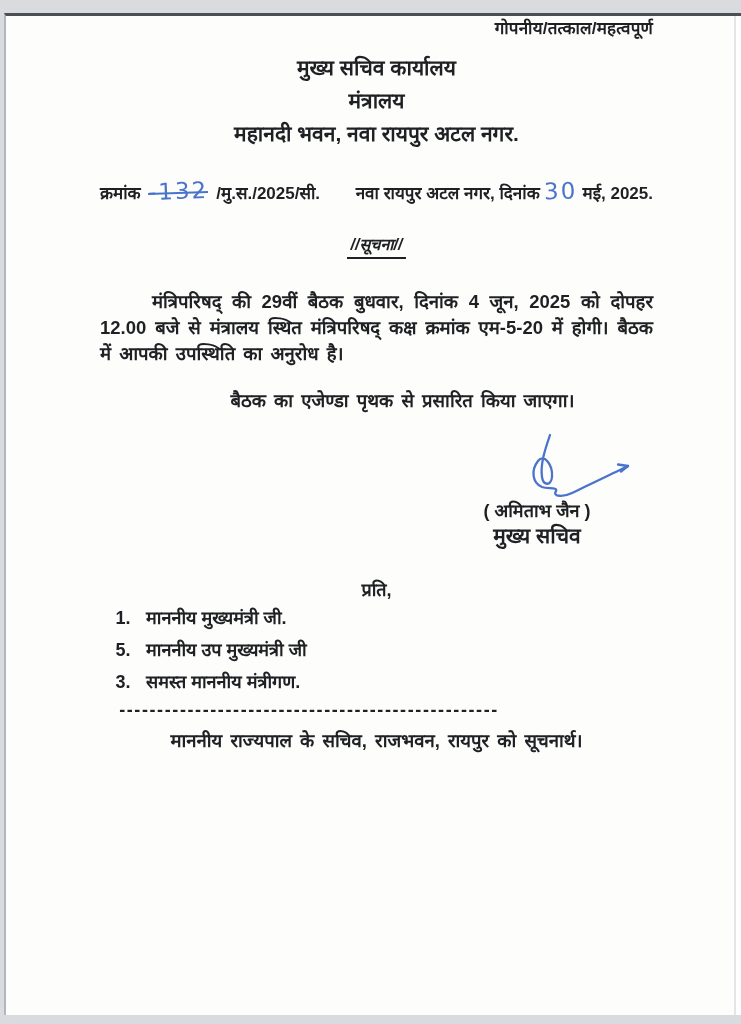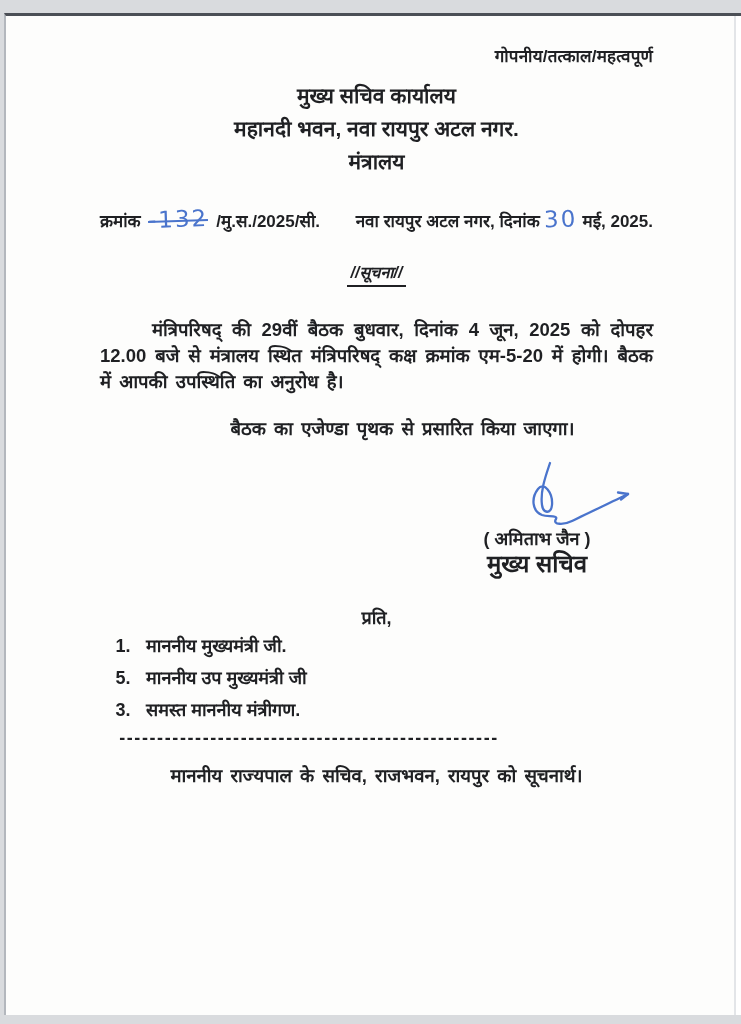--- a/index.html
+++ b/index.html
@@ -22,21 +22,20 @@
     content: "";
     position: absolute; top: 0; bottom: 0; right: 5px;
     width: 2px; background: #e3e5e8;
   }
   .content {
     position: relative;
     padding: 0 88px 0 94px;
     color: #1f2023;
   }
   .classification {
-    margin-top: 28px;
     text-align: right;
     font-size: 17px;
     font-weight: 700;
     letter-spacing: .2px;
   }
   .letterhead {
     margin-top: 12px;
     text-align: center;
     font-weight: 700;
   }
@@ -80,49 +79,49 @@
   }
   .para1 { margin-top: 30px; text-indent: 52px; }
   .para2 { margin-top: 21px; text-indent: 52px; text-align: center; }
   .sign-block {
     width: 220px;
     margin: 0 6px 0 auto;
     text-align: center;
   }
   .sig-svg { display: block; margin: 2px 8px 0 auto; }
   .sig-name { font-size: 18px; font-weight: 700; line-height: 24px; }
-  .sig-desig { font-size: 24px; font-weight: 700; line-height: 25px; }
+  .sig-desig { font-size: 21px; font-weight: 700; line-height: 25px; }
   .distribution { margin-top: 30px; font-weight: 700; font-size: 18px; text-align: center; }
   .copy-to { line-height: 24px; }
   .dist-row { display: flex; line-height: 32px; }
   .dist-num { width: 46px; flex: 0 0 46px; }
   .separator {
     margin-top: 4px;
     font-size: 18px;
     font-weight: 700;
     letter-spacing: 1.6px;
     white-space: nowrap;
     overflow: hidden;
     max-width: 418px;
     line-height: 16px;
   }
-  .footer-note { margin-top: 16px; font-size: 18.5px; font-weight: 700; word-spacing: 3px; }
+  .footer-note { margin-top: 9px; font-size: 18.5px; font-weight: 700; word-spacing: 3px; }
 </style>
 </head>
 <body>
 
 <div class="page">
   <div class="content">
 
     <div class="classification">गोपनीय/तत्काल/महत्वपूर्ण</div>
 
     <div class="letterhead">
       <div class="lh-line">मुख्य सचिव कार्यालय</div>
+      <div class="lh-line">मंत्रालय</div>
       <div class="lh-line">महानदी भवन, नवा रायपुर अटल नगर.</div>
-      <div class="lh-line">मंत्रालय</div>
     </div>
 
     <div class="ref-row">
       <span class="ref-left">
         <span>क्रमांक</span>
         <span class="handwrite hw hw-underline">-132</span>
         <span>/मु.स./2025/सी.</span>
       </span>
       <span class="ref-right">
         <span>नवा रायपुर अटल नगर, दिनांक</span>

